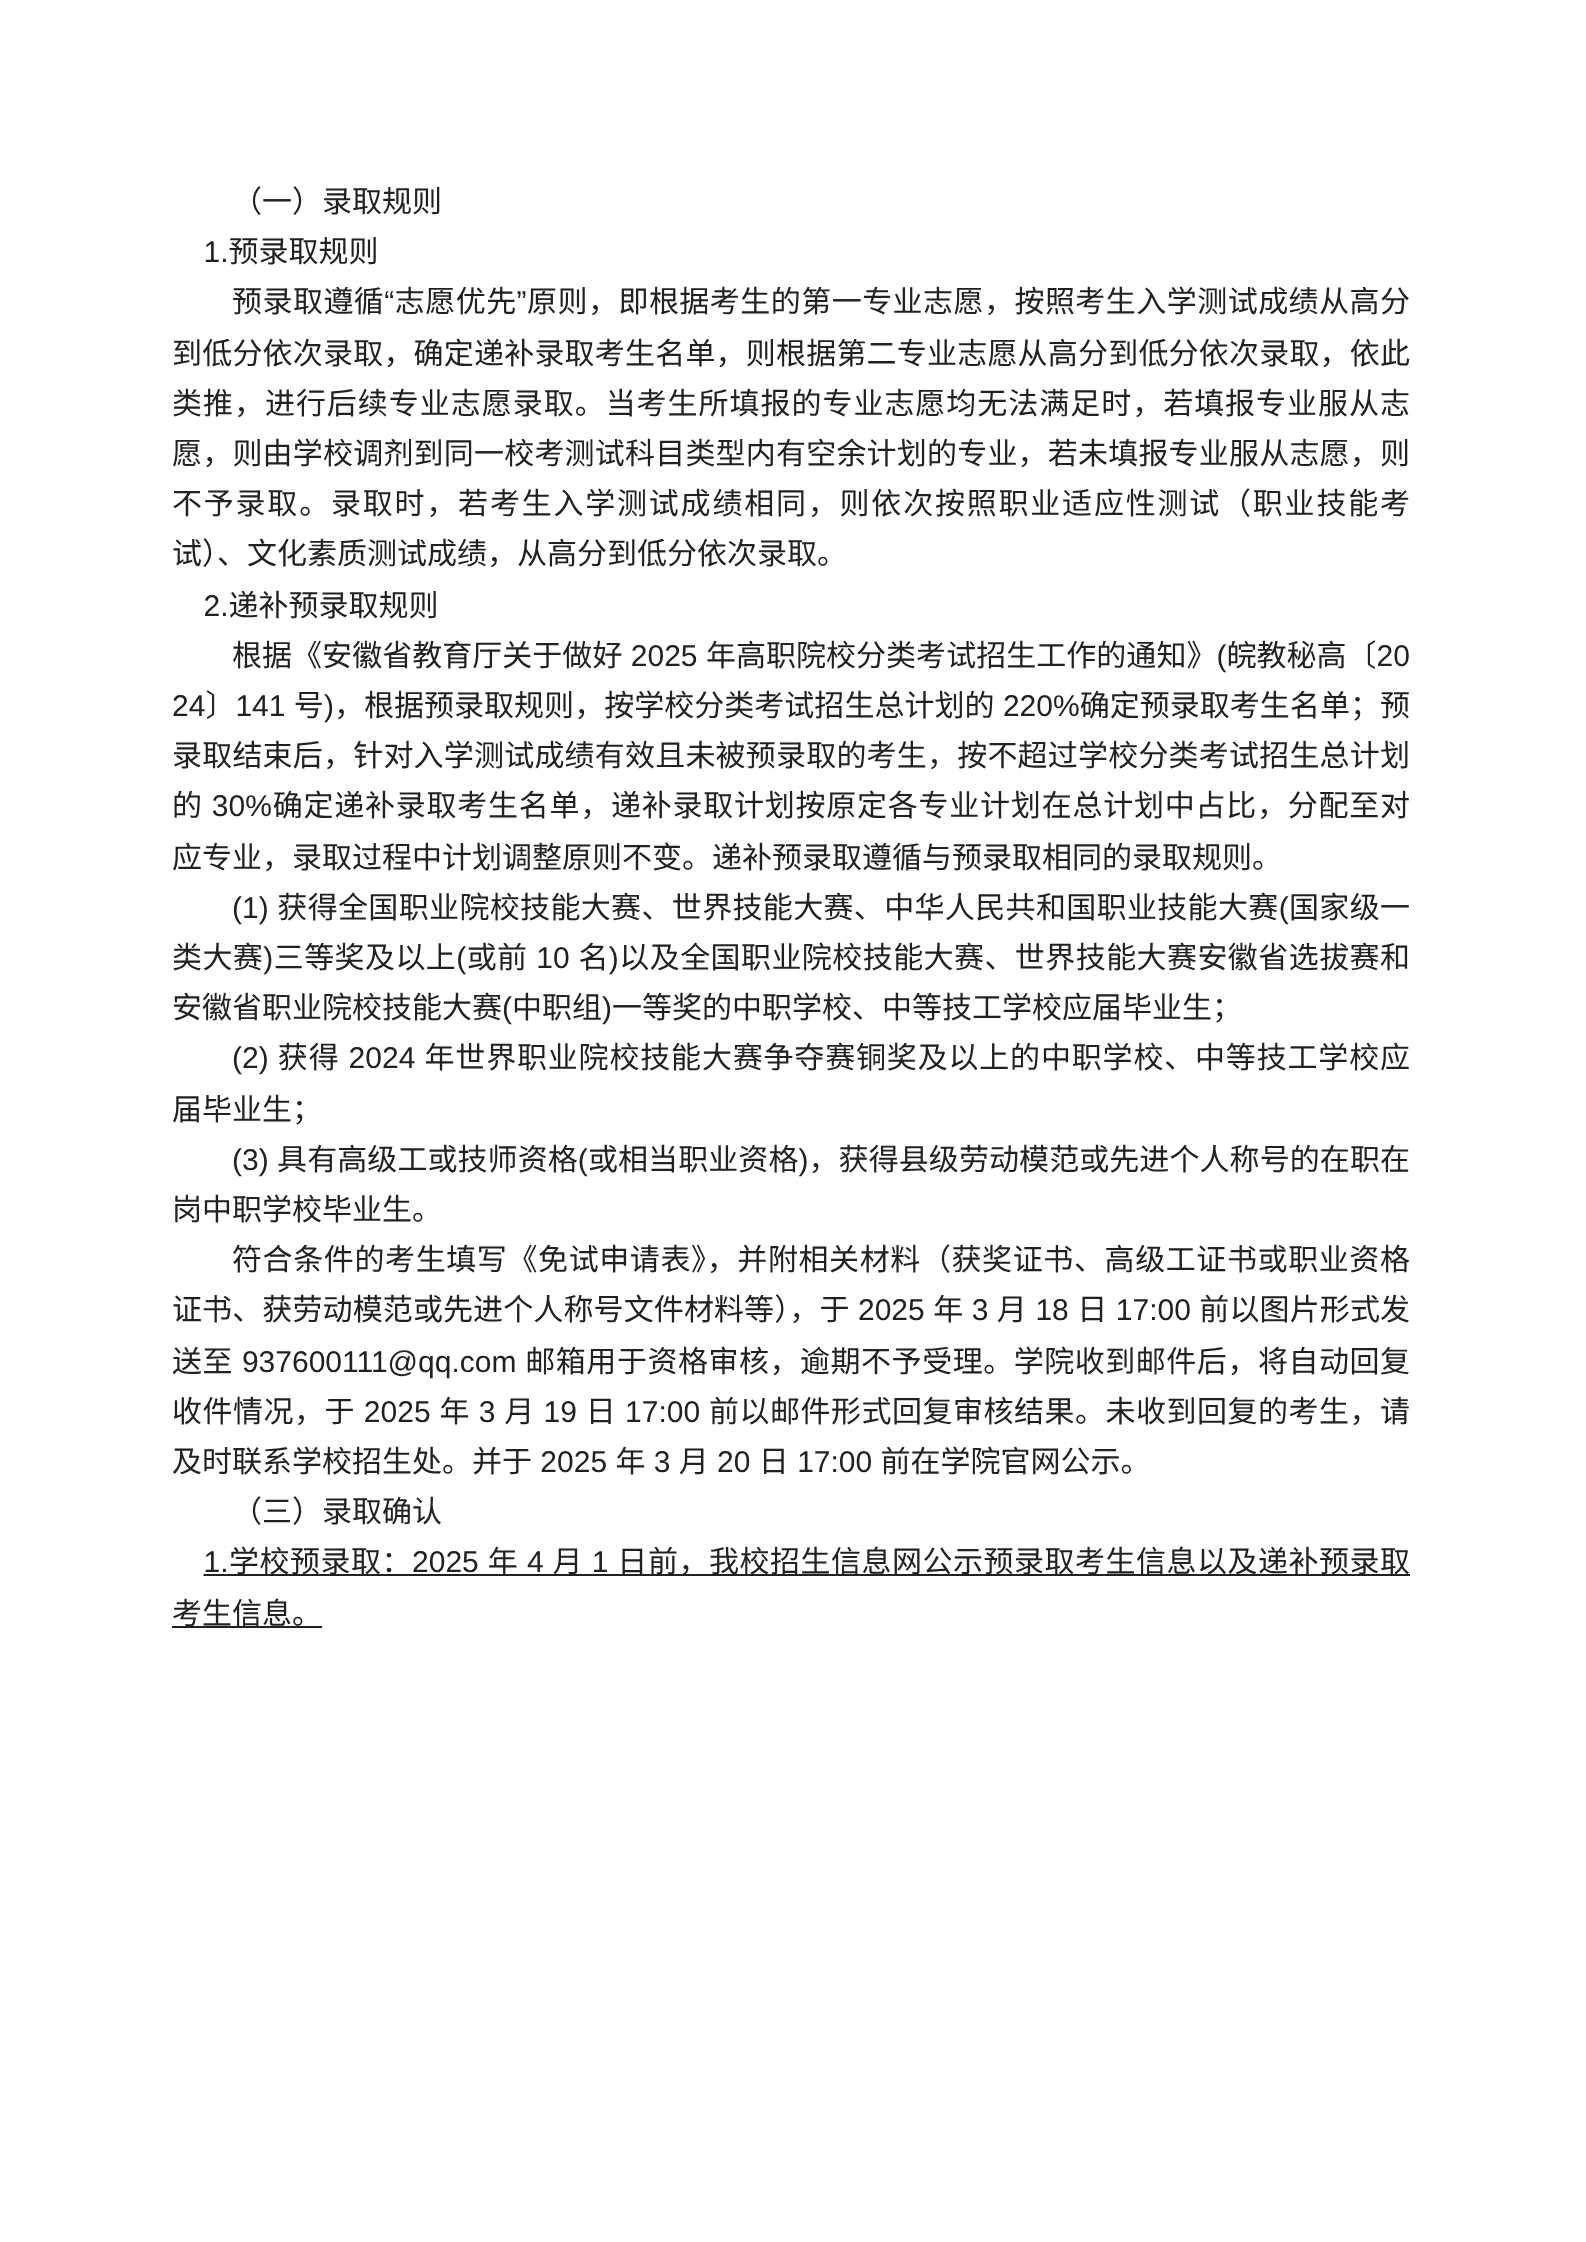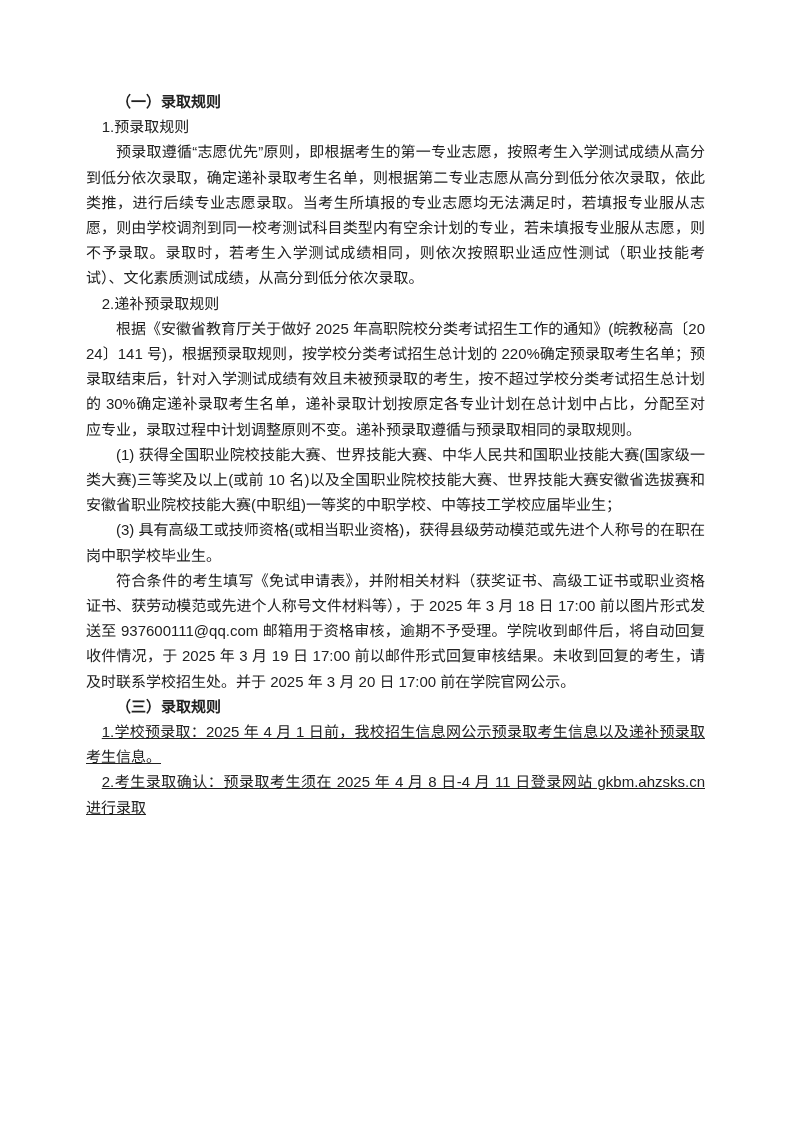--- a/index.html
+++ b/index.html
@@ -20,21 +20,21 @@
     line-height: 25.2px;
     color: #212121;
     text-align: justify;
   }
   .page p {
     margin: 0;
     padding: 0;
     word-break: break-all;
   }
   .h1 {
-    font-weight: 700;
+    font-weight: 400;
     text-indent: 2em;
     text-align: left;
   }
   .sub {
     text-indent: 1.05em;
   }
   .para {
     text-indent: 2em;
   }
   .subp {
@@ -45,18 +45,18 @@
 </head>
 <body>
 
 <div class="page">
   <p class="h1">（一）录取规则</p>
   <p class="sub">1.预录取规则</p>
   <p class="para">预录取遵循“志愿优先”原则，即根据考生的第一专业志愿，按照考生入学测试成绩从高分到低分依次录取，确定递补录取考生名单，则根据第二专业志愿从高分到低分依次录取，依此类推，进行后续专业志愿录取。当考生所填报的专业志愿均无法满足时，若填报专业服从志愿，则由学校调剂到同一校考测试科目类型内有空余计划的专业，若未填报专业服从志愿，则不予录取。录取时，若考生入学测试成绩相同，则依次按照职业适应性测试（职业技能考试）、文化素质测试成绩，从高分到低分依次录取。</p>
   <p class="sub">2.递补预录取规则</p>
   <p class="para">根据《安徽省教育厅关于做好 2025 年高职院校分类考试招生工作的通知》(皖教秘高〔2024〕141 号)，根据预录取规则，按学校分类考试招生总计划的 220%确定预录取考生名单；预录取结束后，针对入学测试成绩有效且未被预录取的考生，按不超过学校分类考试招生总计划的 30%确定递补录取考生名单，递补录取计划按原定各专业计划在总计划中占比，分配至对应专业，录取过程中计划调整原则不变。递补预录取遵循与预录取相同的录取规则。</p>
   <p class="para">(1) 获得全国职业院校技能大赛、世界技能大赛、中华人民共和国职业技能大赛(国家级一类大赛)三等奖及以上(或前 10 名)以及全国职业院校技能大赛、世界技能大赛安徽省选拔赛和安徽省职业院校技能大赛(中职组)一等奖的中职学校、中等技工学校应届毕业生；</p>
+  <p class="para">(2) 获得 2024 年世界职业院校技能大赛争夺赛铜奖及以上的中职学校、中等技工学校应届毕业生；</p>
   <p class="para">(3) 具有高级工或技师资格(或相当职业资格)，获得县级劳动模范或先进个人称号的在职在岗中职学校毕业生。</p>
   <p class="para">符合条件的考生填写《免试申请表》，并附相关材料（获奖证书、高级工证书或职业资格证书、获劳动模范或先进个人称号文件材料等），于 2025 年 3 月 18 日 17:00 前以图片形式发送至 937600111@qq.com 邮箱用于资格审核，逾期不予受理。学院收到邮件后，将自动回复收件情况，于 2025 年 3 月 19 日 17:00 前以邮件形式回复审核结果。未收到回复的考生，请及时联系学校招生处。并于 2025 年 3 月 20 日 17:00 前在学院官网公示。</p>
-  <p class="h1">（三）录取规则</p>
+  <p class="h1">（三）录取确认</p>
   <p class="subp">1.学校预录取：2025 年 4 月 1 日前，我校招生信息网公示预录取考生信息以及递补预录取考生信息。</p>
-  <p class="subp">2.考生录取确认：预录取考生须在 2025 年 4 月 8 日-4 月 11 日登录网站 gkbm.ahzsks.cn 进行录取</p>
 </div>
 
 </body></html>

